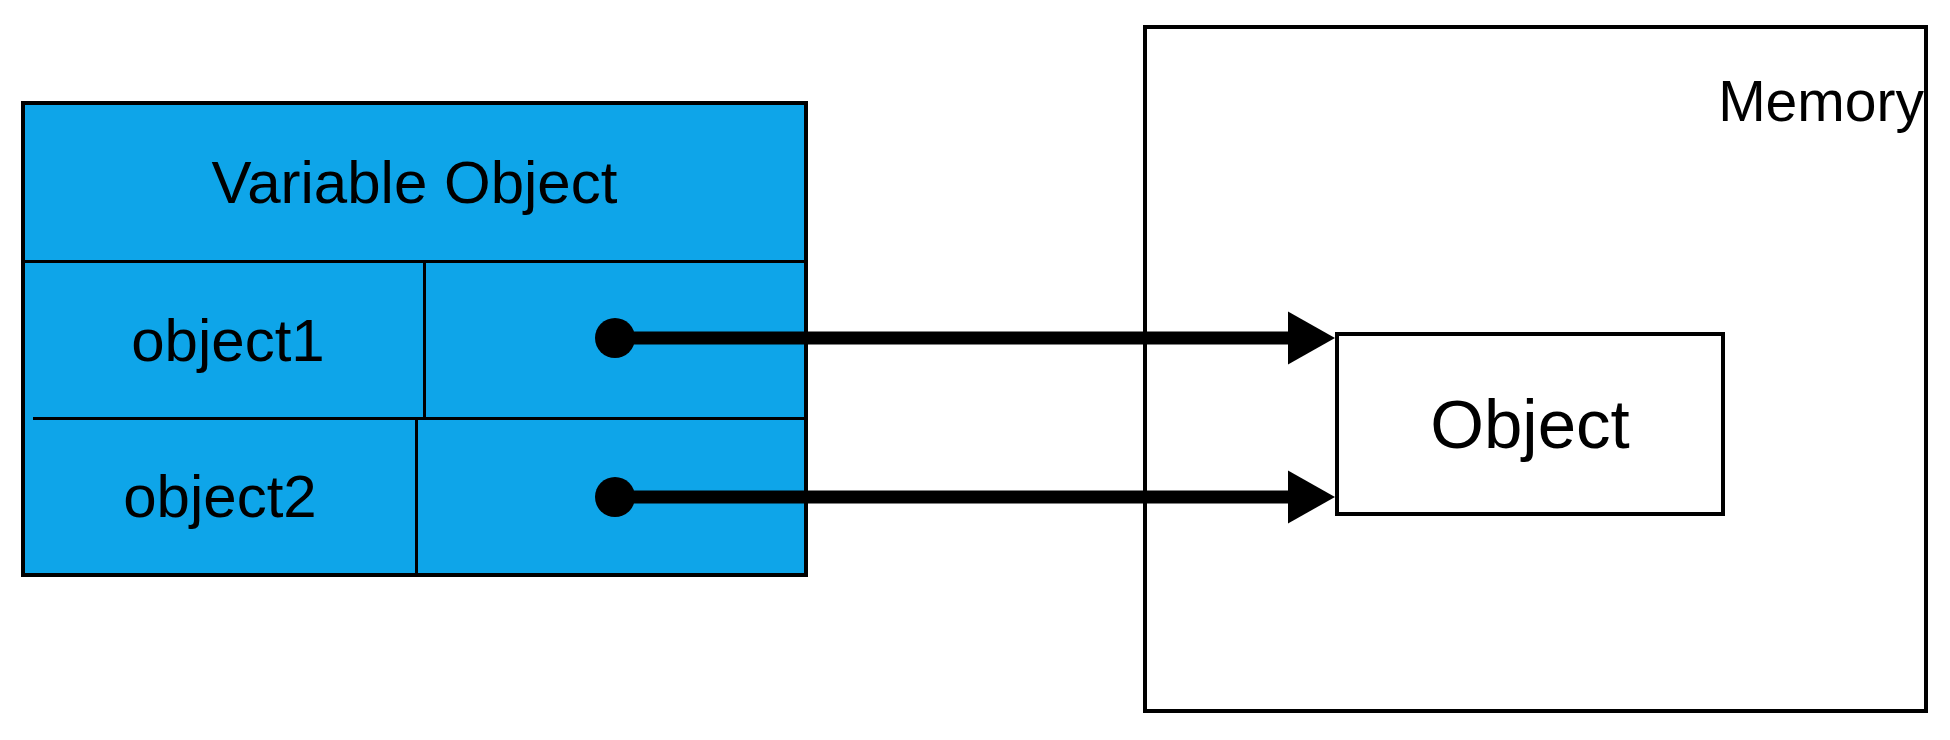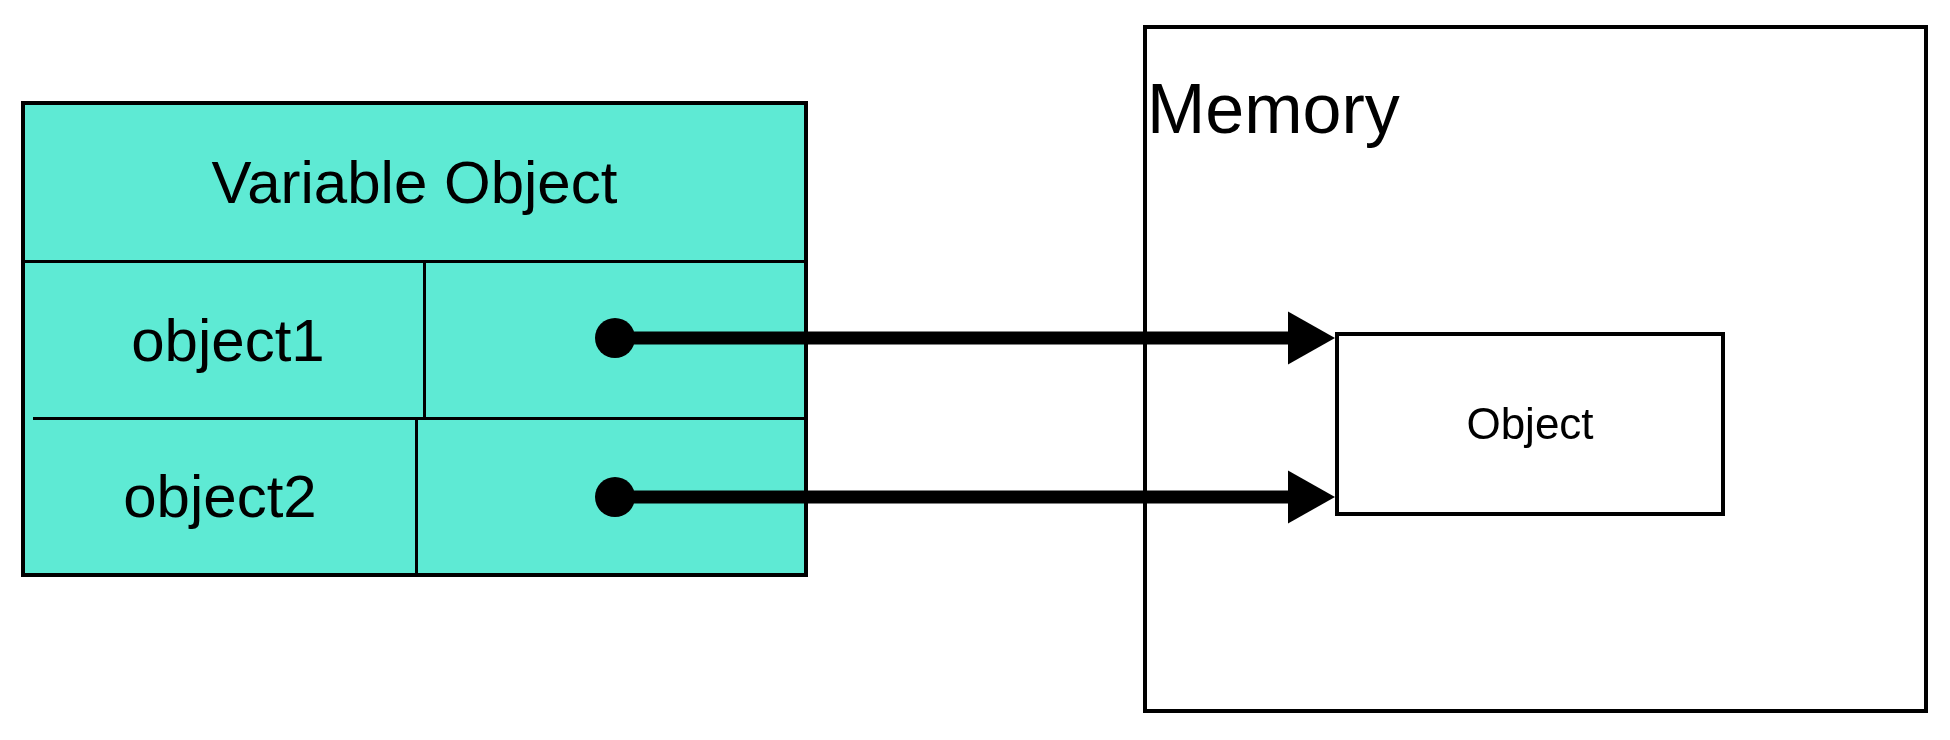--- a/index.html
+++ b/index.html
@@ -21,21 +21,21 @@
   .vo-table {
     position: absolute;
     left: 21px;
     top: 101px;
     width: 787px;
     height: 476px;
     border: 4px solid #000000;
     box-sizing: border-box;
     display: flex;
     flex-direction: column;
-    background: #5eead4;
+    background: #0ea5e9;
   }
   .vo-header {
     height: 155px;
     border-bottom: 3px solid #000000;
     display: flex;
     align-items: center;
     justify-content: center;
     font-size: 60px;
   }
   .vo-row {
@@ -64,39 +64,39 @@
     left: 1143px;
     top: 25px;
     width: 785px;
     height: 688px;
     border: 4px solid #000000;
     box-sizing: border-box;
     background: #ffffff;
   }
   .memory-title {
     margin-top: 40px;
-    text-align: left;
-    font-size: 70px;
+    text-align: right;
+    font-size: 57px;
     line-height: 1.15;
   }
 
   
   .object-box {
     position: absolute;
     left: 1335px;
     top: 332px;
     width: 390px;
     height: 184px;
     border: 4px solid #000000;
     box-sizing: border-box;
     background: #ffffff;
     display: flex;
     align-items: center;
     justify-content: center;
-    font-size: 44px;
+    font-size: 69px;
   }
 
   
   .arrow-layer {
     position: absolute;
     left: 0;
     top: 0;
     width: 1950px;
     height: 740px;
     pointer-events: none;

